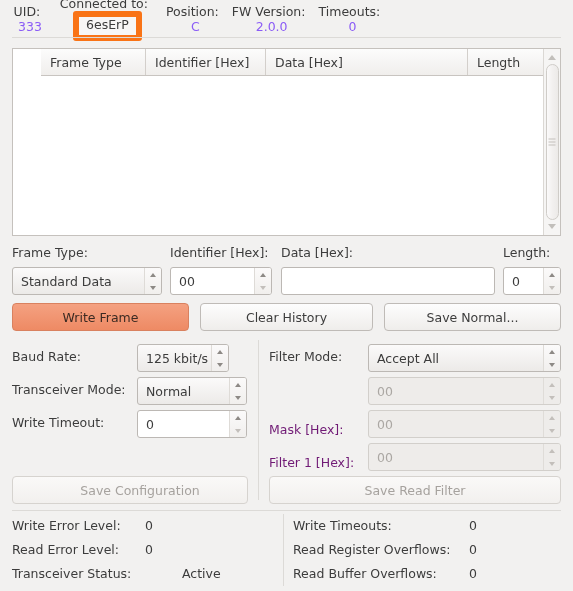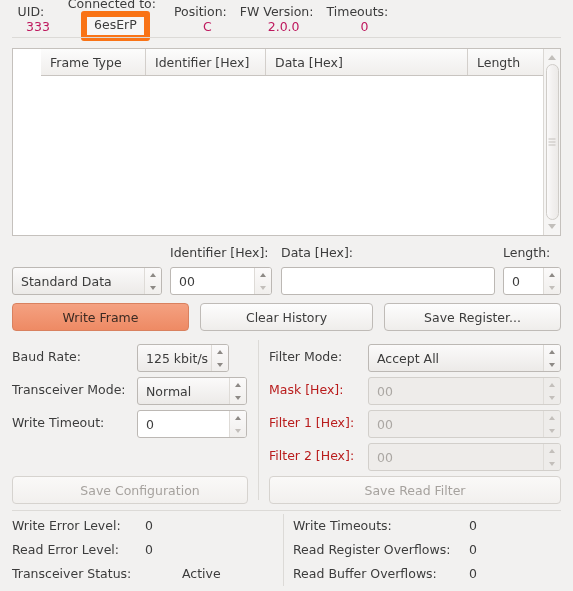--- a/index.html
+++ b/index.html
@@ -15,21 +15,21 @@
   #app { position: relative; width: 573px; height: 591px; background: #f2f1f0; }
 
   
   .topbar {
     position: absolute; left: 0; top: 0; width: 573px; height: 37px;
     display: flex; align-items: center;
     padding-left: 12px;
   }
   .topbar .cell { display: flex; align-items: center; white-space: nowrap; flex-direction: column; }
   .topbar .lbl { color: #3c3c3c; }
-  .topbar .val { color: #be185d; margin-left: 14px; }
+  .topbar .val { color: #8b5cf6; margin-left: 6px; }
   .gap { width: 18px; }
   .gap-sm { width: 13px; }
   .devbox {
     border: 6px solid #f97316;
     border-radius: 3px;
     background: #f7f6f5;
     padding: 2px 7px 3px 7px;
     margin-left: 7px;
     line-height: 1;
     color: #3c3c3c;
@@ -93,21 +93,21 @@
   .sb-grip {
     position: absolute; left: 50%; top: 50%; transform: translate(-50%,-50%);
     width: 7px; height: 7px;
   }
   .sb-grip i {
     display: block; width: 7px; height: 1px; background: #c3bfbb; margin-bottom: 2px;
   }
 
   
   .lbl { color: #3c3c3c; white-space: nowrap; }
-  .lbl.dim { color: #b91c1c; }
+  .lbl.dim { color: #701a75; margin-top: 40px; }
 
   .combo, .spin, .text {
     height: 28px;
     border: 1px solid #bcb8b4;
     border-radius: 3px;
     display: flex; align-items: stretch;
     overflow: hidden;
   }
   .combo {
     background: linear-gradient(to bottom, #fbfafa 0%, #eceae8 100%);
@@ -229,20 +229,21 @@
               <i></i>
           </div>
         </div>
       </div>
       <div class="sb-arrow down">
           <span></span>
         </div>
     </div>
   </div>
 
+  <div class="framelabels lbl" style="left:12px;">Frame Type:</div>
   <div class="framelabels lbl" style="left:170px;">Identifier [Hex]:</div>
   <div class="framelabels lbl" style="left:281px;">Data [Hex]:</div>
   <div class="framelabels lbl" style="left:503px;">Length:</div>
 
   <div class="combo framefields" style="left:12px; width:150px;">
     <div class="fieldtext">Standard Data</div>
     <div class="spinbtns both">
       <div class="half up">
           <span></span>
         </div>
@@ -275,21 +276,21 @@
           <span></span>
         </div>
       <div class="half down">
           <span></span>
         </div>
     </div>
   </div>
 
   <div class="btn primary" style="position:absolute; left:12px; top:303px; width:177px;">Write Frame</div>
   <div class="btn" style="position:absolute; left:200px; top:303px; width:173px;">Clear History</div>
-  <div class="btn" style="position:absolute; left:384px; top:303px; width:177px;">Save Register...</div>
+  <div class="btn" style="position:absolute; left:384px; top:303px; width:177px;">Save Normal...</div>
 
   <div class="lbl" style="position:absolute; left:12px; top:349px;">Baud Rate:</div>
   <div class="combo" style="position:absolute; left:137px; top:344px; width:92px;">
     <div class="fieldtext">125 kbit/s</div>
     <div class="spinbtns both">
       <div class="half up">
           <span></span>
         </div>
       <div class="half down">
           <span></span>

